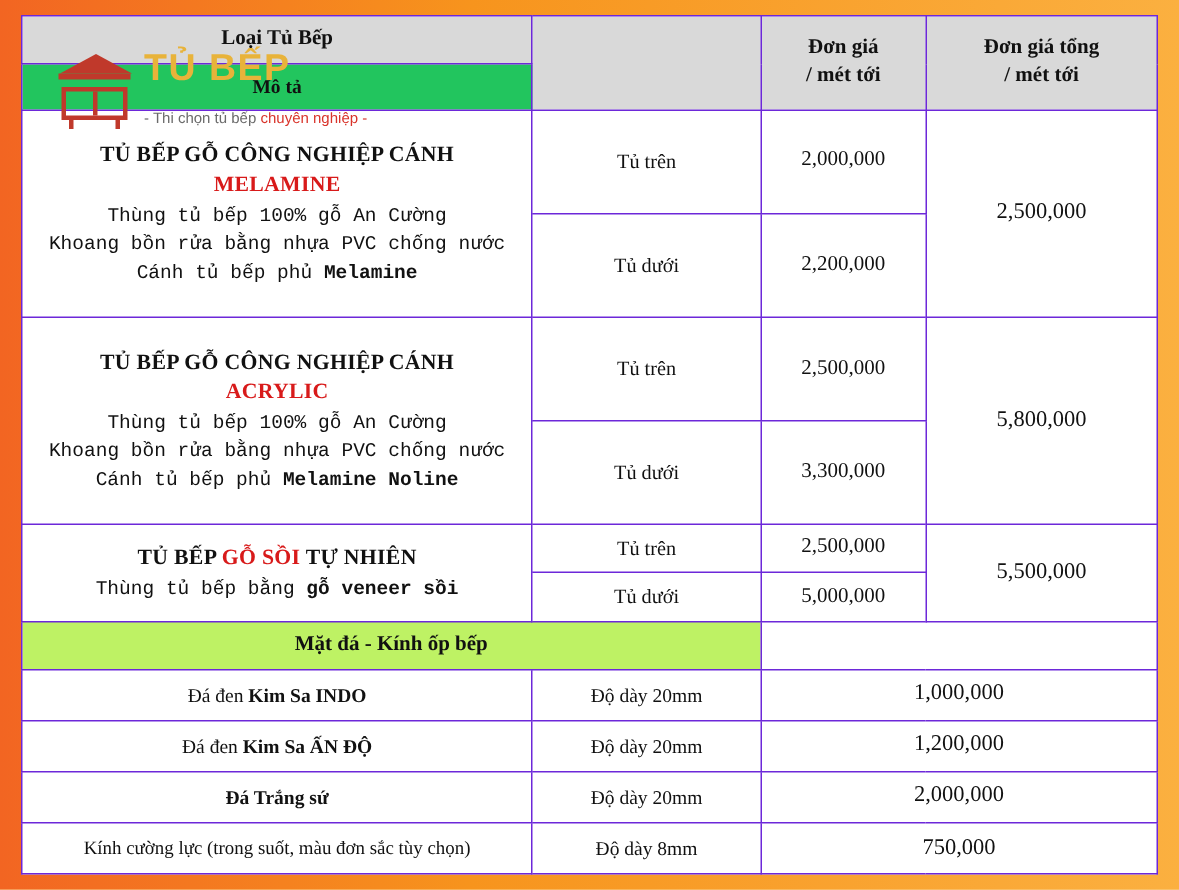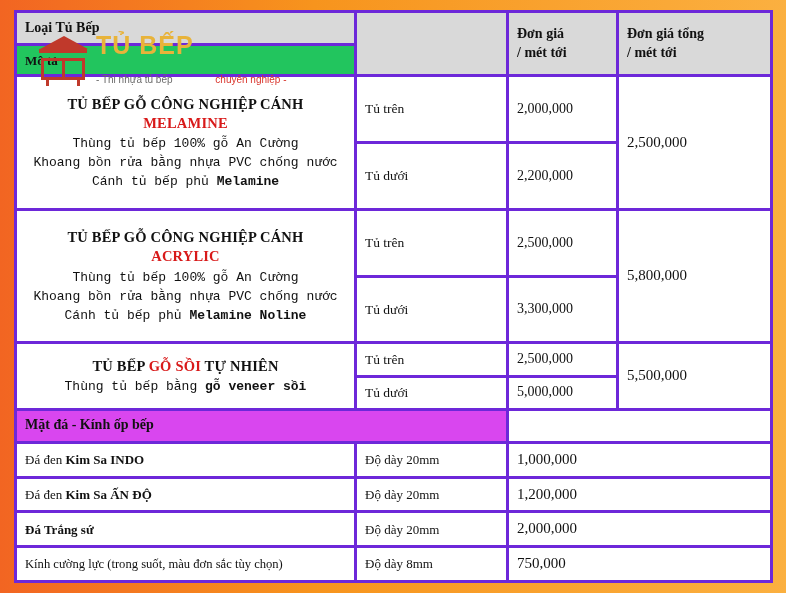--- a/index.html
+++ b/index.html
@@ -31,21 +31,22 @@
   }
   table.price {
     width: 100%;
     height: 100%;
     border-collapse: collapse;
     table-layout: fixed;
     font-size: 13px;
     color: #111;
   }
   table.price td {
-    border: 3px solid #6d28d9;
+    border: 1px solid #6d28d9;
+    text-align: center;
     vertical-align: middle;
     padding: 2px 8px;
     line-height: 1.32;
   }
   .hdr {
     background: #d9d9d9;
     font-weight: bold;
     font-size: 14px;
   }
   .hdr-sub {
@@ -80,21 +81,21 @@
   .money {
     font-size: 14px;
   }
   .money-big {
     font-size: 15px;
   }
   .pos {
     font-size: 13.5px;
   }
   .stone-head {
-    background: #d946ef;
+    background: #bef264;
     font-weight: bold;
     font-size: 14px;
   }
   .stone-name {
     font-size: 13px;
   }
   .stone-thick {
     font-size: 13px;
   }
   .small-name {
@@ -176,21 +177,20 @@
     left: 58px;
     top: 42px;
     font-family: "Liberation Sans", sans-serif;
     font-size: 10px;
     color: #6b6b6b;
     white-space: nowrap;
   }
   #logo .tagline em {
     font-style: normal;
     color: #d9342b;
-    margin-left: 40px;
   }
 </style>
 </head>
 <body>
 
 <div id="page">
   <div id="panel">
 
     <table class="price">
       <colgroup>
@@ -297,17 +297,17 @@
       <div class="mark">
         <div class="roof"></div>
         <div class="roofbar"></div>
         <div class="cab"></div>
         <div class="legL"></div>
         <div class="legR"></div>
       </div>
       <div class="wordmark">
         <span>TỦ BẾP</span>
       </div>
-      <div class="tagline"><span>- Thi nhựa tủ bếp </span><em>chuyên nghiệp -</em></div>
+      <div class="tagline"><span>- Thi chọn tủ bếp </span><em>chuyên nghiệp -</em></div>
     </div>
 
   </div>
 </div>
 
 </body></html>

